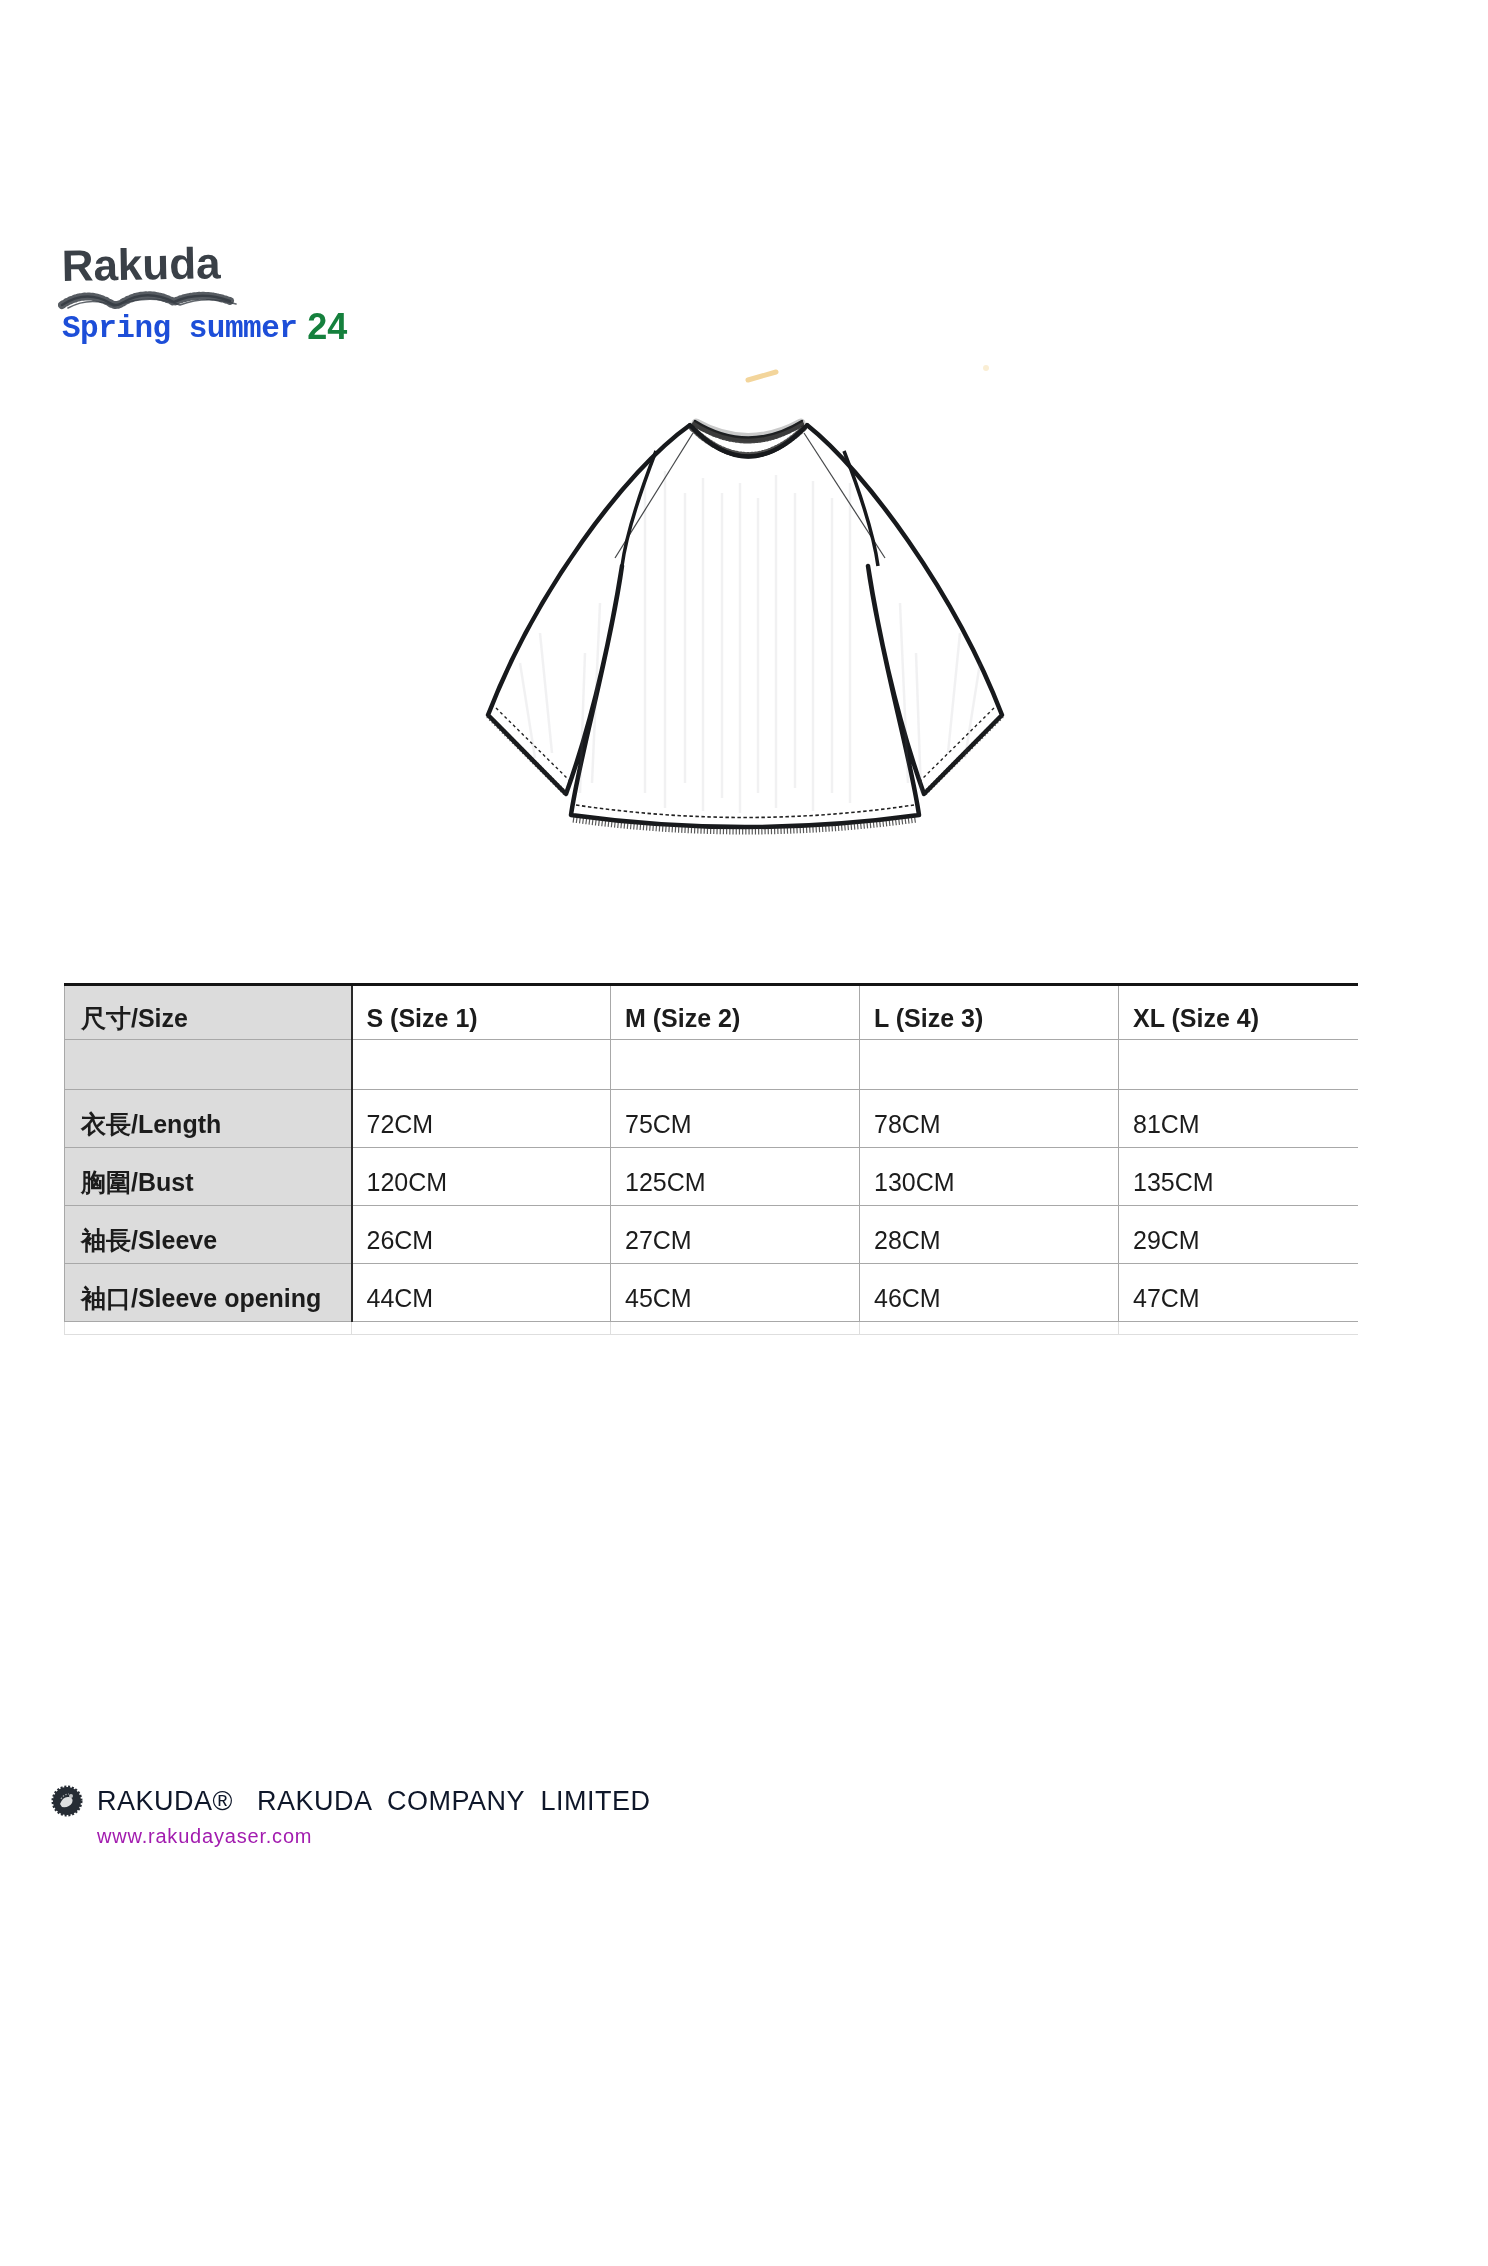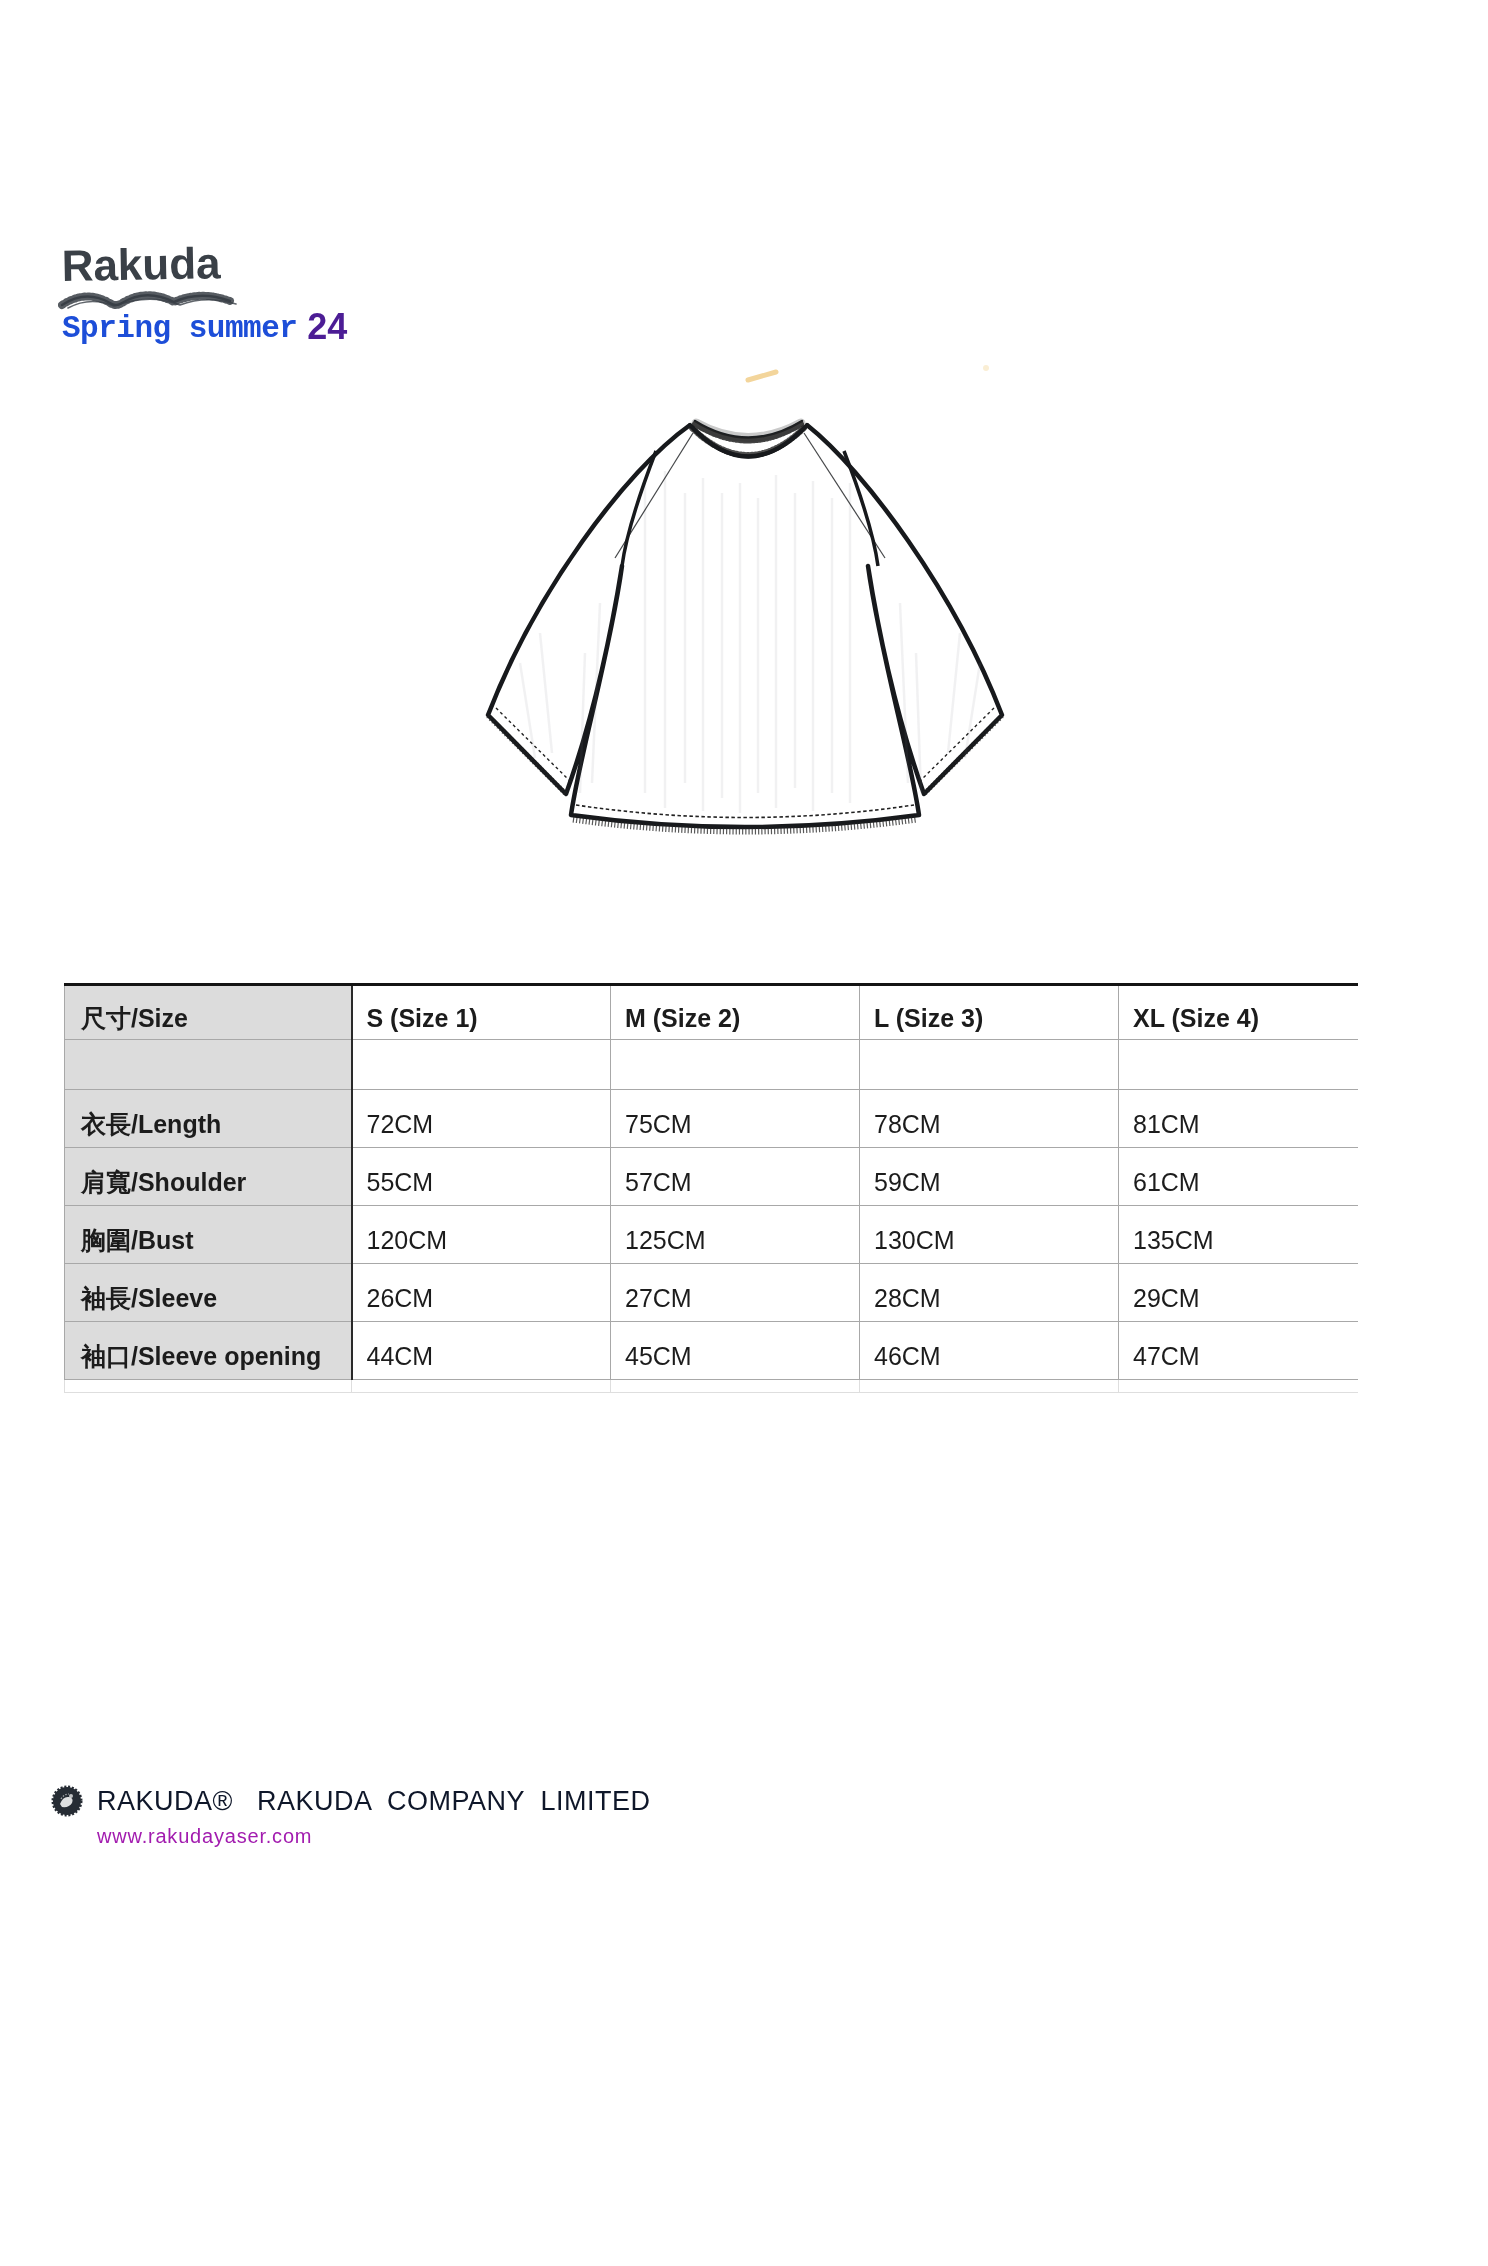--- a/index.html
+++ b/index.html
@@ -6,21 +6,21 @@
   body{font-family:"Liberation Sans","DejaVu Sans",sans-serif;color:#1c1c1c;}
   .page{position:relative;width:1358px;height:2266px;background:#ffffff;overflow:hidden;}
 
   
   .brand{position:absolute;left:62px;top:244px;}
   .brand-logo{font-size:44px;font-weight:bold;color:#3a4047;letter-spacing:0px;
               transform:rotate(-1deg);transform-origin:left bottom;line-height:1;}
   .brand-underline{position:absolute;left:-4px;top:42px;}
   .season{position:absolute;left:62px;top:306px;white-space:nowrap;}
   .season .txt{font-size:31px;font-weight:bold;color:#1d4ed8;letter-spacing:-0.5px;font-family:Liberation Mono, monospace;}
-  .season .yr{font-size:36px;font-weight:bold;color:#4c1d95;margin-left:10px;vertical-align:-2px;}
+  .season .yr{font-size:36px;font-weight:bold;color:#15803d;margin-left:10px;vertical-align:-2px;}
 
   
   .shirt{position:absolute;left:440px;top:353px;width:620px;height:500px;}
 
   
   table.size-table{position:absolute;left:64px;top:983px;width:1303px;
       border-collapse:collapse;table-layout:fixed;border-top:3px solid #141414;}
   .size-table td{border:1px solid #a8a8a8;font-size:25px;line-height:1.15;
       padding:12px 0 0 14px;vertical-align:middle;box-sizing:border-box;overflow:hidden;white-space:nowrap;}
   .size-table td.lbl{background:#dcdcdc;font-weight:bold;padding-left:16px;border-right:2px solid #2a2a2a;}
@@ -151,27 +151,20 @@
           <td class="val"></td>
       </tr>
       <tr class="data">
         <td class="lbl">衣長/Length</td>
         <td class="val">72CM</td>
         <td class="val">75CM</td>
         <td class="val">78CM</td>
         <td class="val">81CM</td>
       </tr>
       <tr class="data">
-        <td class="lbl">肩寬/Shoulder</td>
-        <td class="val">55CM</td>
-        <td class="val">57CM</td>
-        <td class="val">59CM</td>
-        <td class="val">61CM</td>
-      </tr>
-      <tr class="data">
         <td class="lbl">胸圍/Bust</td>
         <td class="val">120CM</td>
         <td class="val">125CM</td>
         <td class="val">130CM</td>
         <td class="val">135CM</td>
       </tr>
       <tr class="data">
         <td class="lbl">袖長/Sleeve</td>
         <td class="val">26CM</td>
         <td class="val">27CM</td>

